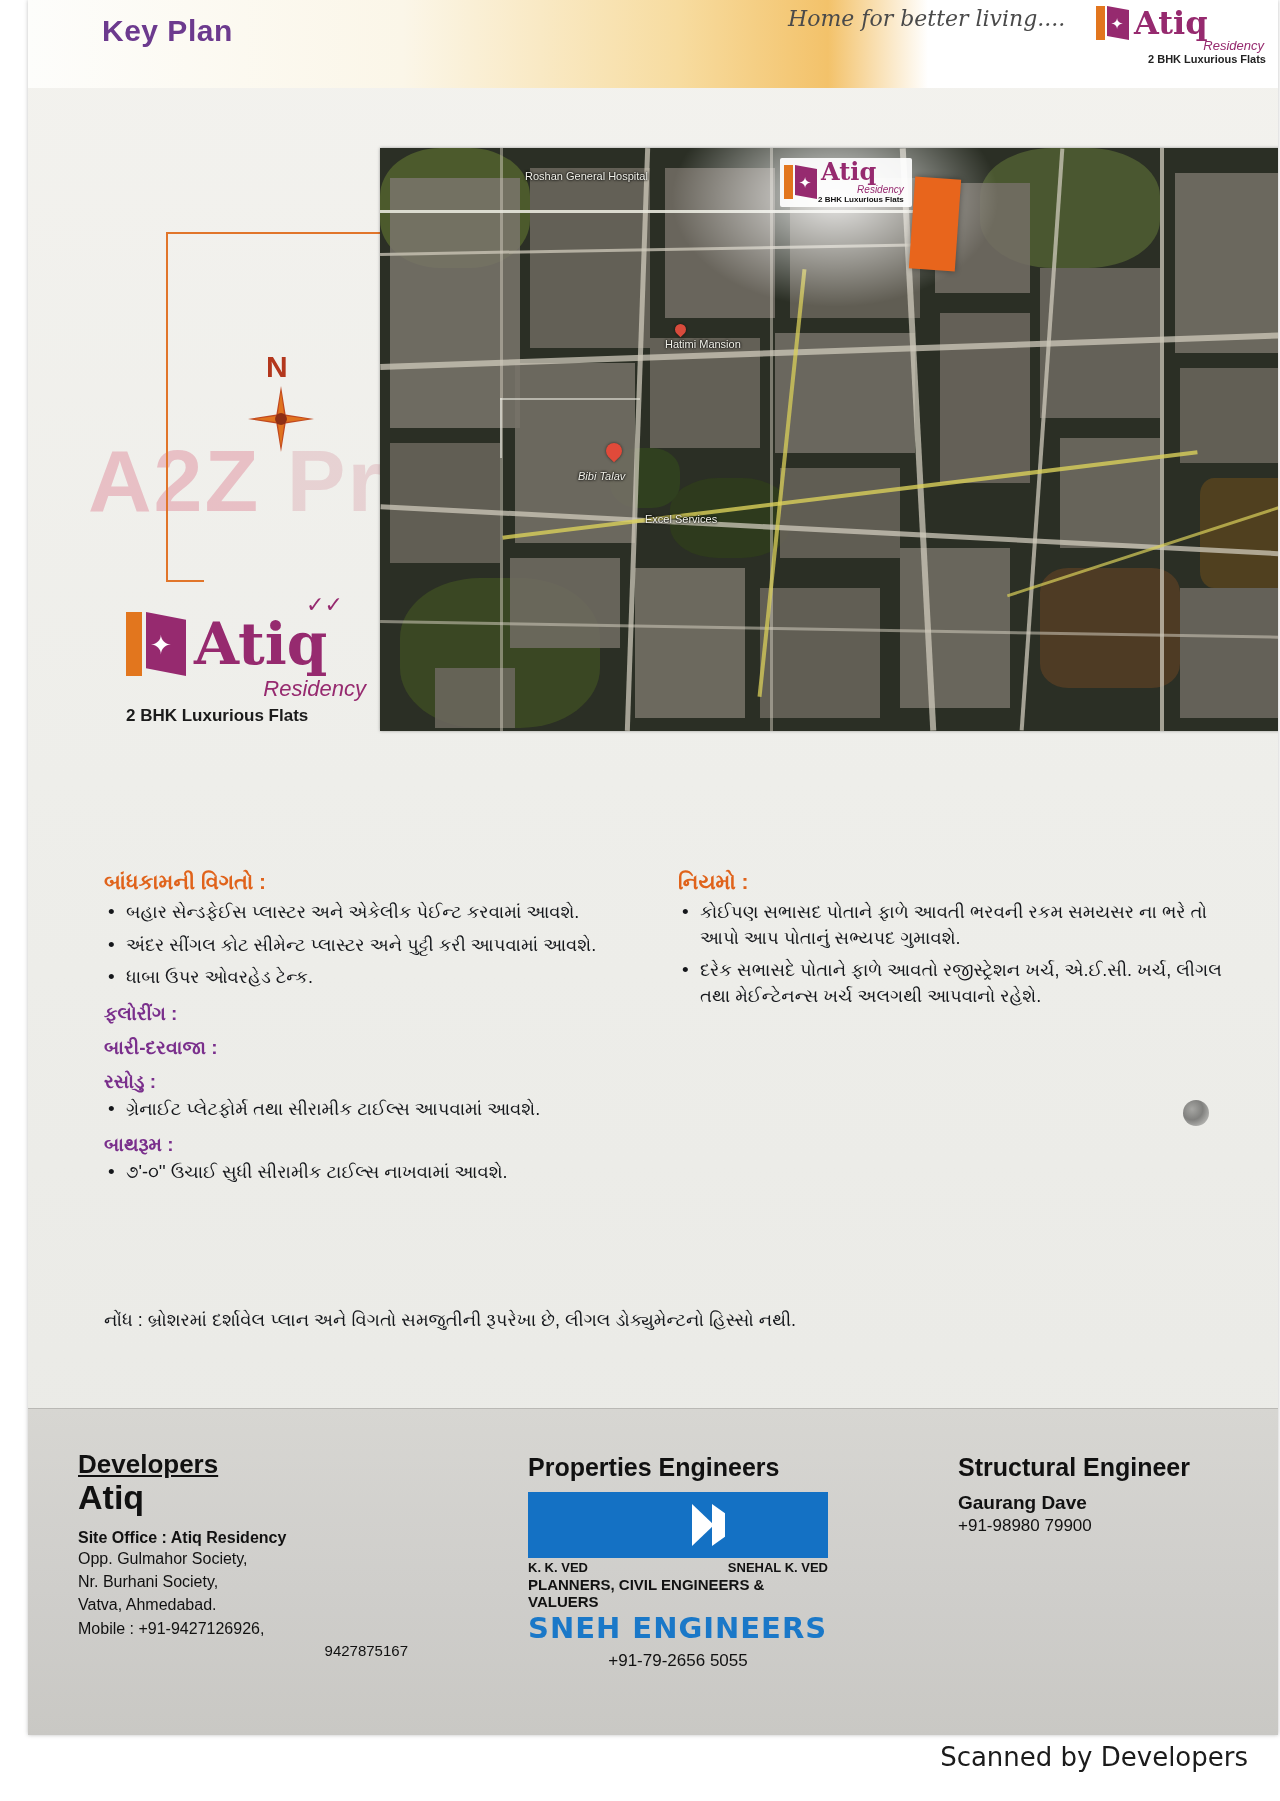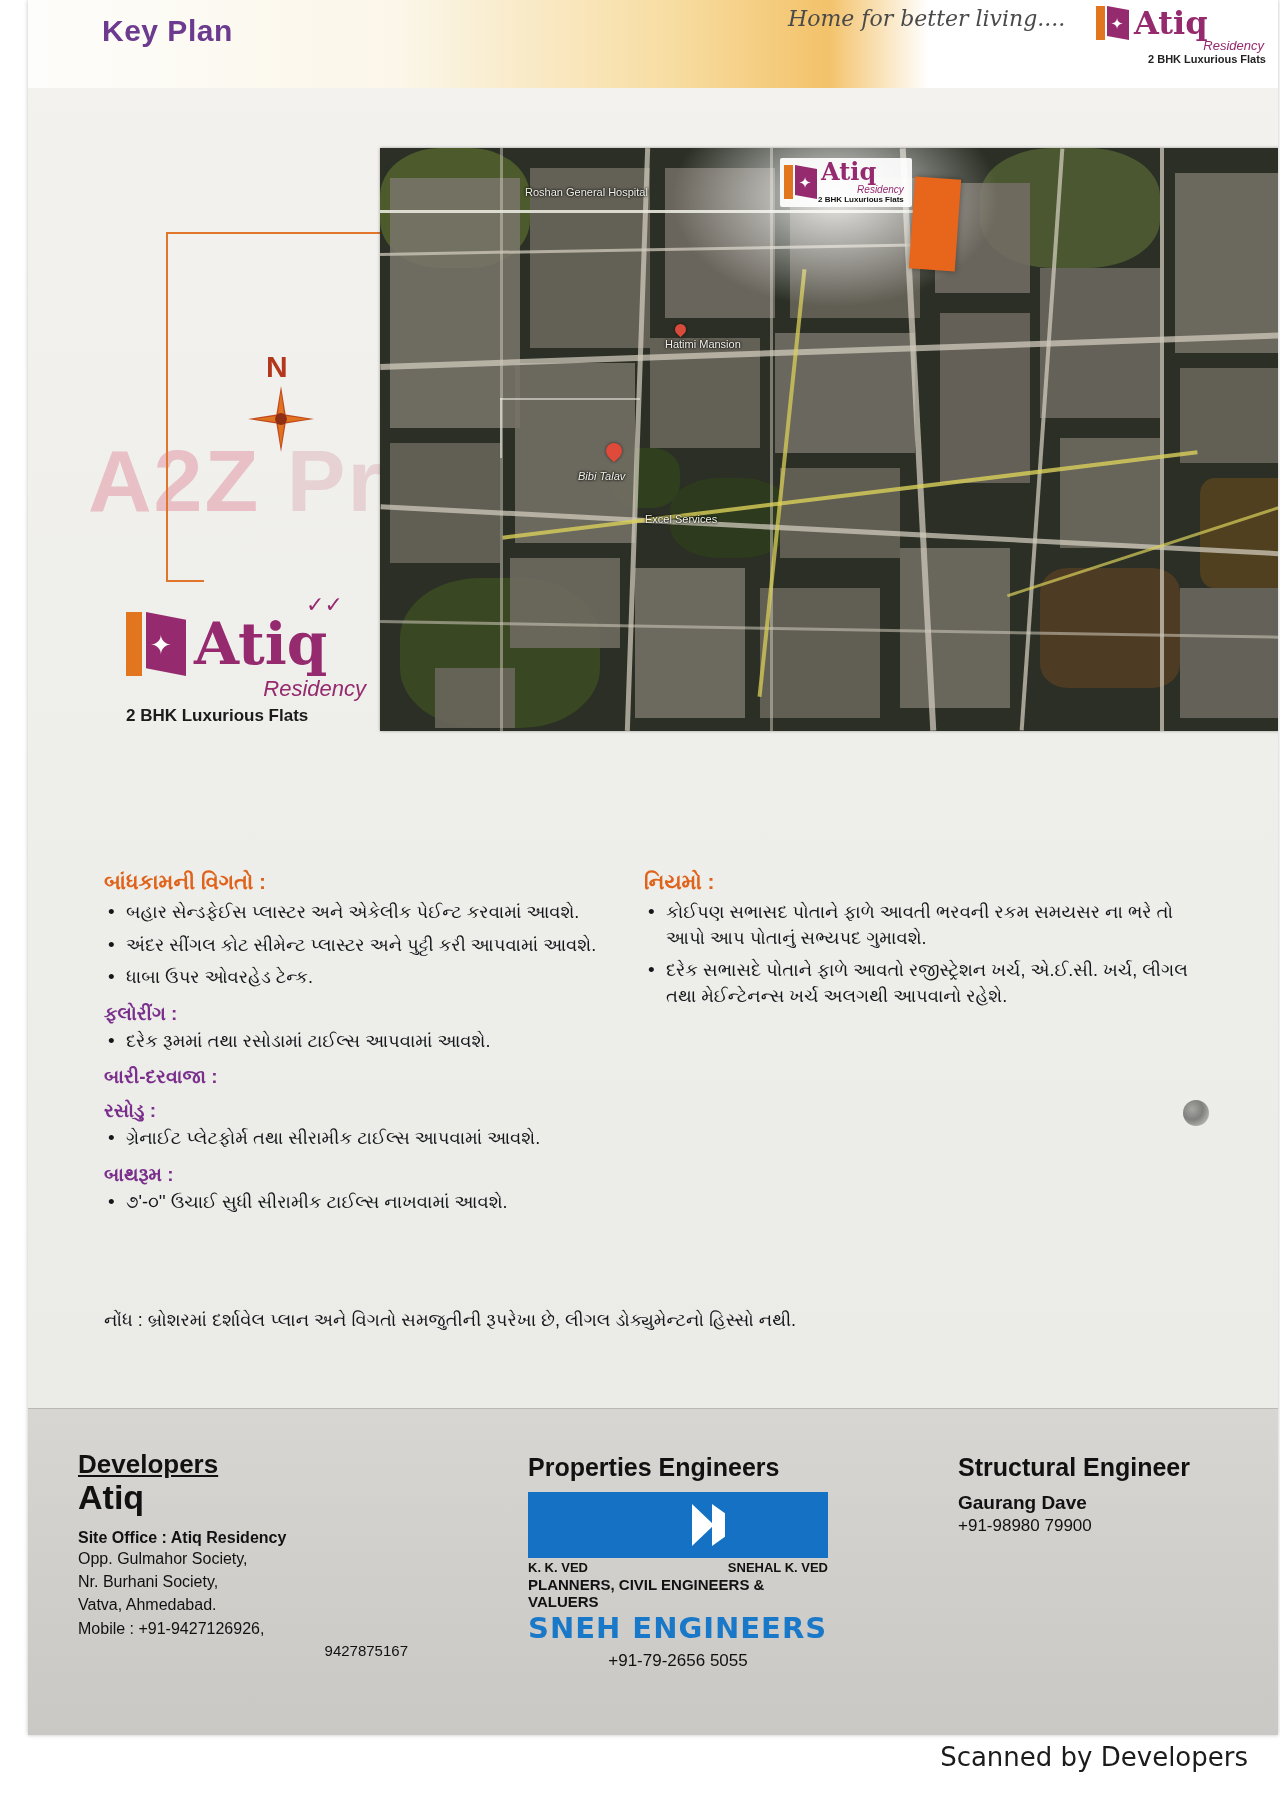--- a/index.html
+++ b/index.html
@@ -244,21 +244,21 @@
   #left-logo .mark .spark { position: absolute; left: 24px; top: 24px; color: #fff; font-size: 26px; line-height: 26px; }
   #left-logo .bn { font-size: 58px; font-weight: bold; color: #962a6f; font-family: "DejaVu Serif", serif; line-height: 58px; margin-left: 6px; }
   #left-logo .bs { font-size: 22px; color: #962a6f; font-style: italic; text-align: right; margin-top: -4px; }
   #left-logo .bt { font-size: 17px; font-weight: bold; color: #1b1b1b; margin-top: 4px; }
   #left-logo .ticks { position: absolute; left: 180px; top: -16px; color: #962a6f; font-size: 22px; }
 
   
   #specs { position: absolute; left: 0; top: 870px; width: 1250px; }
   .spec-col { position: absolute; top: 0; }
   #col-left { left: 76px; width: 560px; }
-  #col-right { left: 616px; width: 560px; }
+  #col-right { left: 650px; width: 560px; }
   .spec-head {
     font-size: 21px;
     font-weight: bold;
     color: #e0631b;
     margin: 0 0 6px 0;
   }
   .spec-subhead {
     font-size: 19px;
     font-weight: bold;
     color: #7a2f8c;
@@ -489,41 +489,38 @@
           <span class="spark">✦</span>
       </span>
       <span>
         <span class="bn">Atiq</span>
         <div class="bs">Residency</div>
         <div class="bt">2 BHK Luxurious Flats</div>
       </span>
     </div>
 
     <div class="map-pin small" style="left:295px;top:176px;"></div>
-    <div class="map-label" style="left:145px;top:38px;">Roshan General Hospital</div>
+    <div class="map-label" style="left:145px;top:22px;">Roshan General Hospital</div>
     <div class="map-label" style="left:285px;top:190px;">Hatimi Mansion</div>
     <div class="map-pin" style="left:226px;top:295px;"></div>
     <div class="map-label" style="left:198px;top:322px;font-style:italic;">Bibi Talav</div>
     <div class="map-label" style="left:265px;top:365px;">Excel Services</div>
   </div>
 
   <div id="specs">
 
     <div class="spec-col" id="col-left">
       <div class="spec-head">બાંધકામની વિગતો :</div>
       <ul class="spec-list">
         <li>બહાર સેન્ડફેઈસ પ્લાસ્ટર અને એકેલીક પેઈન્ટ કરવામાં આવશે.</li>
         <li>અંદર સીંગલ કોટ સીમેન્ટ પ્લાસ્ટર અને પુટ્ટી કરી આપવામાં આવશે.</li>
         <li>ધાબા ઉપર ઓવરહેડ ટેન્ક.</li>
       </ul>
 
       <div class="spec-subhead">ફલોરીંગ :</div>
-      <ul class="spec-list">
-        <li>દરેક રૂમમાં તથા રસોડામાં ટાઈલ્સ આપવામાં આવશે.</li>
-      </ul>
 
       <div class="spec-subhead">બારી-દરવાજા :</div>
 
       <div class="spec-subhead">રસોડુ :</div>
       <ul class="spec-list">
         <li>ગ્રેનાઈટ પ્લેટફોર્મ તથા સીરામીક ટાઈલ્સ આપવામાં આવશે.</li>
       </ul>
 
       <div class="spec-subhead">બાથરૂમ :</div>
       <ul class="spec-list">

